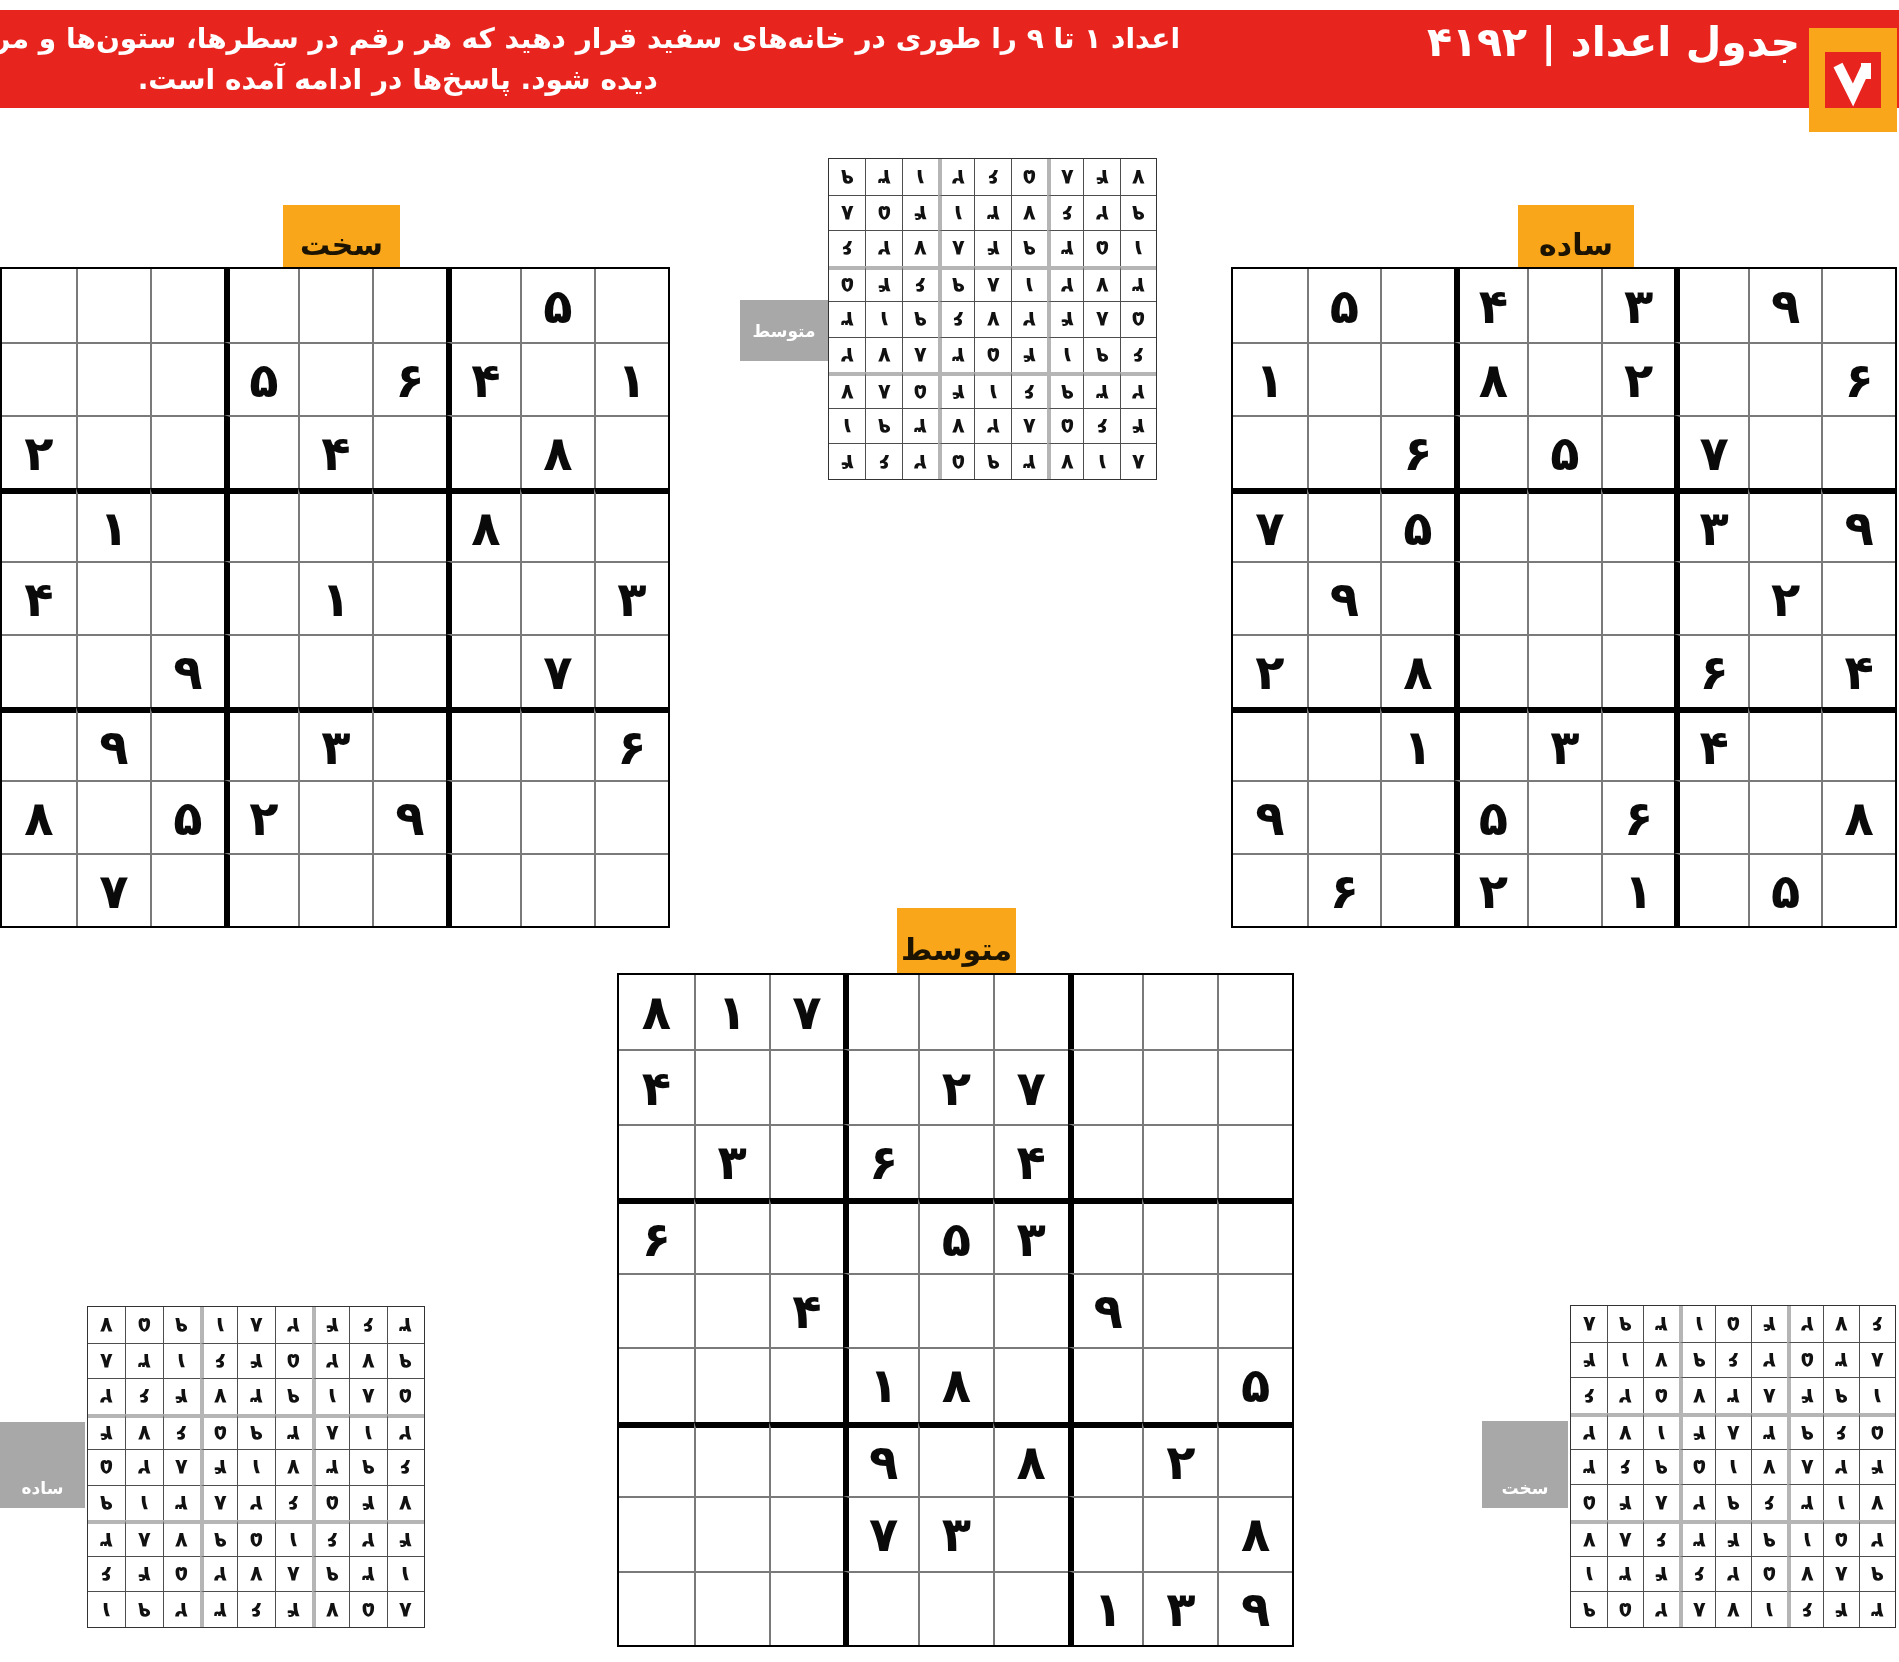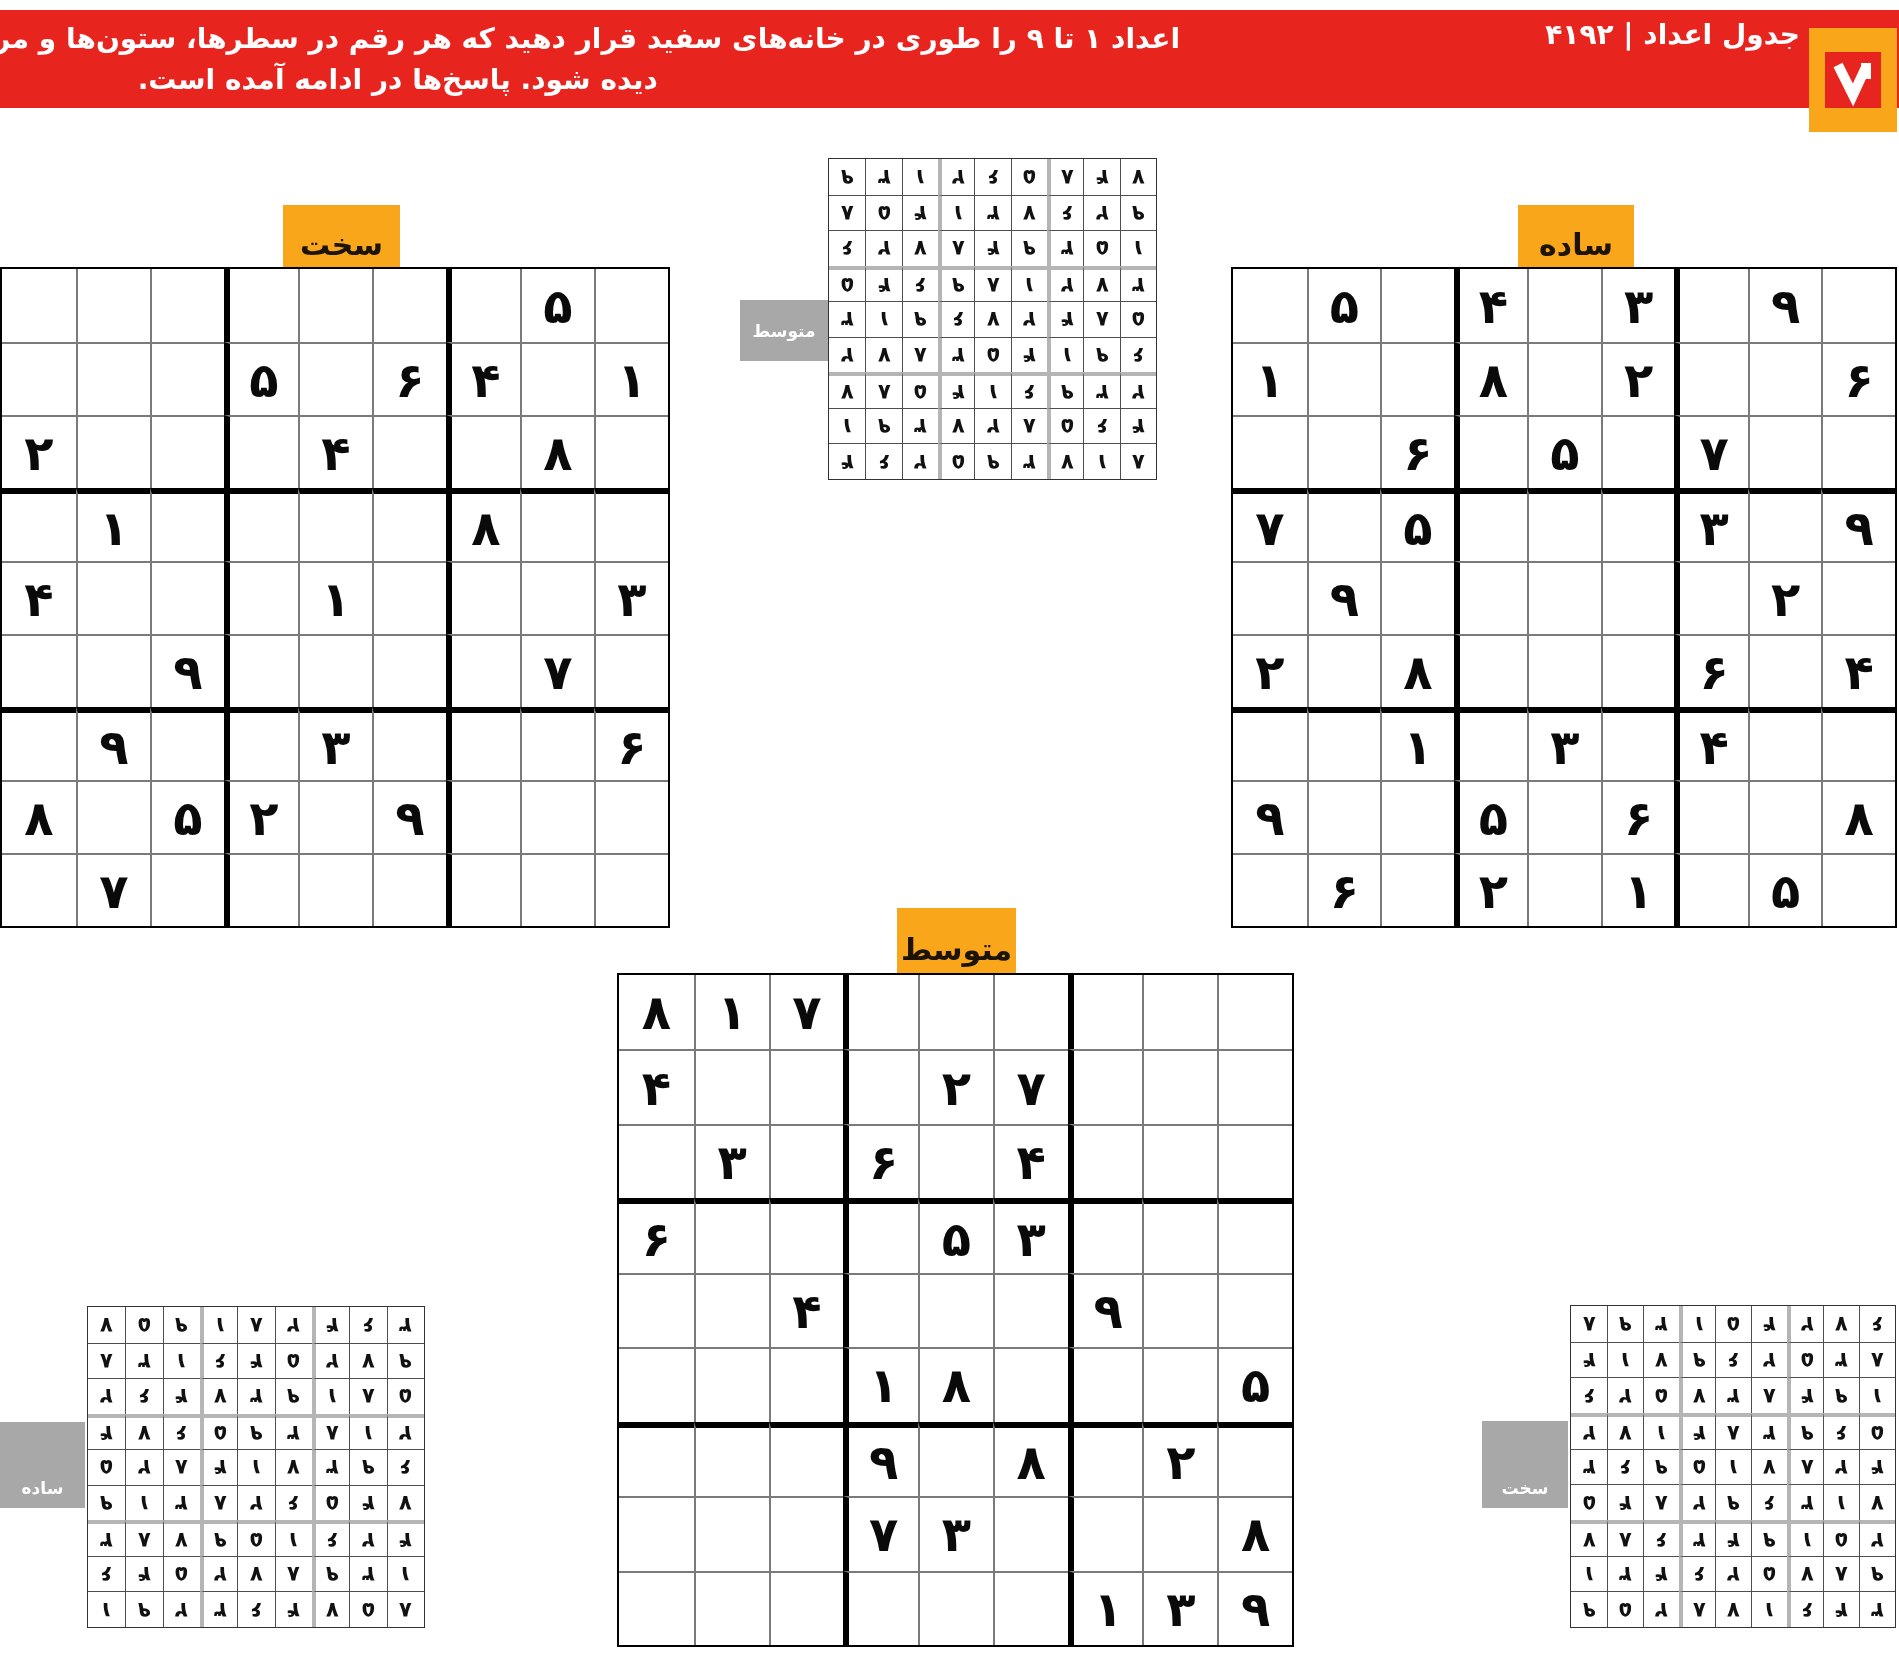--- a/index.html
+++ b/index.html
@@ -3,21 +3,21 @@
 <meta charset="utf-8">
 <style>
   html,body{margin:0;padding:0;background:#fff;}
   .page{position:relative;width:1899px;height:1662px;background:#fff;overflow:hidden;
         font-family:"DejaVu Sans","Liberation Sans",sans-serif;}
   
   .redbar{position:absolute;left:0;top:10px;width:1899px;height:98px;background:#E8241F;}
   .instr{position:absolute;color:#fff;font-weight:bold;font-size:28px;direction:rtl;white-space:nowrap;}
   .instr1{top:12px;right:719px;}
   .instr2{top:53px;right:1241px;}
-  .pagetitle{position:absolute;top:18px;right:99px;color:#fff;font-weight:bold;font-size:28px;direction:rtl;white-space:nowrap;}
+  .pagetitle{position:absolute;top:18px;right:99px;color:#fff;font-weight:bold;font-size:41px;direction:rtl;white-space:nowrap;}
   .logo{position:absolute;left:1809px;top:28px;width:88px;height:104px;background:#F9A61A;}
   .logo .inner{position:absolute;left:16px;top:24px;width:56px;height:56px;background:#E8241F;}
   .logo svg{position:absolute;left:0;top:0;}
   
   .otab{position:absolute;background:#F9A61A;color:#1c1400;font-weight:bold;font-size:30px;
         display:flex;align-items:flex-end;justify-content:center;padding-bottom:6px;box-sizing:border-box;direction:rtl;}
   
   .gtab{position:absolute;background:#A8A8A8;color:#fff;font-weight:bold;font-size:17px;
         display:flex;justify-content:center;box-sizing:border-box;direction:rtl;}
   .gtab.center{align-items:center;}

